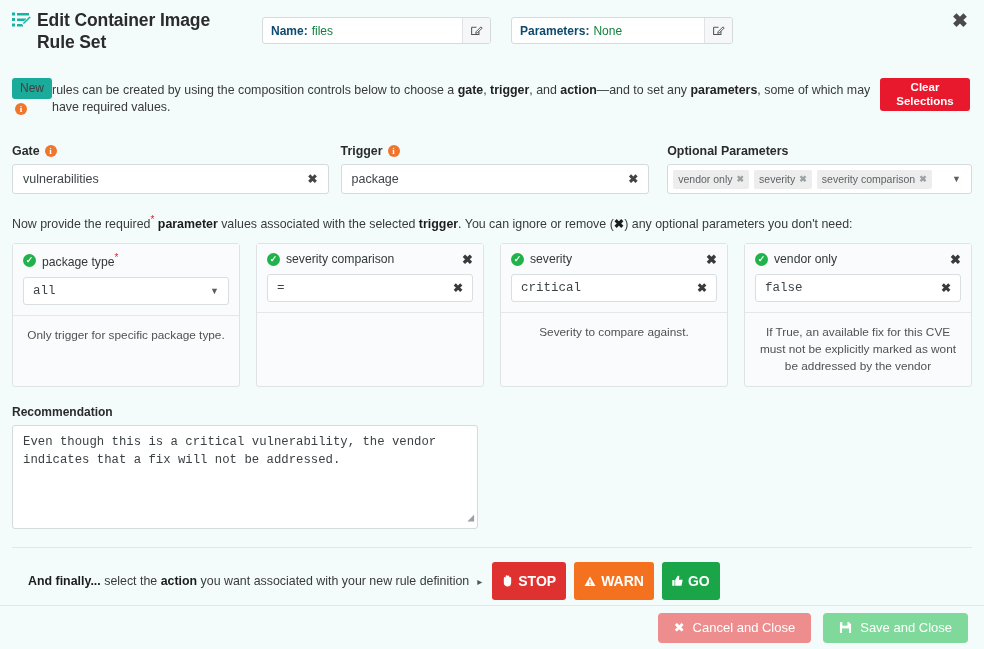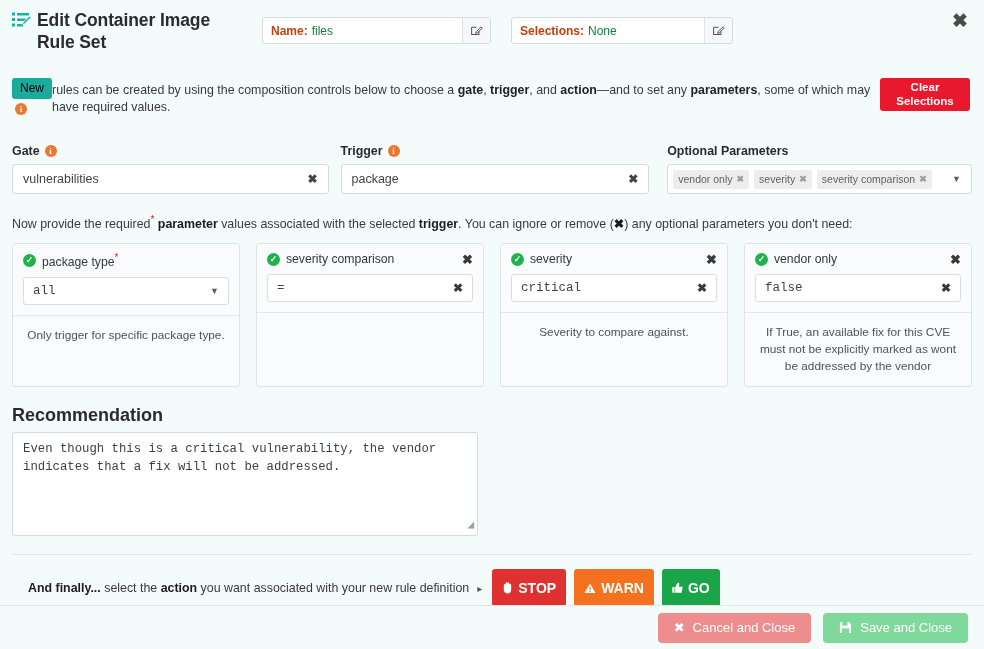--- a/index.html
+++ b/index.html
@@ -56,21 +56,21 @@
   .meta-field.desc-field { width: 222px; }
   .meta-text {
     flex: 1;
     display: flex;
     align-items: center;
     padding: 0 8px;
     font-size: 12px;
     white-space: nowrap;
     overflow: hidden;
   }
-  .meta-label { font-weight: bold; color: #c2410c; margin-right: 4px; }
+  .meta-label { font-weight: bold; color: #0c4a6e; margin-right: 4px; }
   .meta-value { color: #15803d; }
   .meta-edit-btn {
     width: 28px;
     border-left: 1px solid #e0e4e6;
     background: #f6f7f8;
     display: flex;
     align-items: center;
     justify-content: center;
     cursor: pointer;
     color: #555;
@@ -91,21 +91,21 @@
     display: flex;
     align-items: flex-start;
     padding: 0 14px 0 12px;
     margin-top: 16px;
     height: 52px;
   }
   .badge-col { position: relative; width: 40px; flex: 0 0 auto; }
   .new-badge {
     display: inline-block;
     background: #1aab9b;
-    color: #000000;
+    color: #404040;
     font-size: 12px;
     font-weight: normal;
     padding: 4px 8px 5px;
     border-radius: 3px;
     line-height: 1;
   }
   .info-dot {
     display: block;
     width: 12px; height: 12px;
     border-radius: 50%;
@@ -294,21 +294,21 @@
     padding: 11px 10px;
     font-size: 11.8px;
     color: #4d5255;
     line-height: 1.45;
     text-align: center;
   }
 
   
   .rec-wrap { padding: 0 12px; margin-top: 18px; }
   .rec-label {
-    font-size: 18px;
+    font-size: 12px;
     font-weight: bold;
     color: #2b2b2b;
     margin-bottom: 6px;
   }
   .rec-box {
     width: 466px;
     height: 104px;
     background: #fff;
     border: 1px solid #d5dadd;
     border-radius: 3px;
@@ -420,21 +420,21 @@
         <svg width="13" height="13" viewBox="0 0 16 16">
           <path d="M2 4 v9 h9 v-4" fill="none" stroke="#555" stroke-width="1.3"></path>
           <path d="M2 4 h6" fill="none" stroke="#555" stroke-width="1.3"></path>
           <path d="M7.5 9.5 L13.5 3.5 L15 5 L9 11 L7 11.5 Z" fill="none" stroke="#555" stroke-width="1.2"></path>
         </svg>
       </div>
     </div>
 
     <div class="meta-field desc-field">
       <div class="meta-text">
-        <span class="meta-label">Selections:</span>
+        <span class="meta-label">Parameters:</span>
         <span class="meta-value">None</span>
       </div>
       <div class="meta-edit-btn">
         <svg width="13" height="13" viewBox="0 0 16 16">
           <path d="M2 4 v9 h9 v-4" fill="none" stroke="#555" stroke-width="1.3"></path>
           <path d="M2 4 h6" fill="none" stroke="#555" stroke-width="1.3"></path>
           <path d="M7.5 9.5 L13.5 3.5 L15 5 L9 11 L7 11.5 Z" fill="none" stroke="#555" stroke-width="1.2"></path>
         </svg>
       </div>
     </div>

